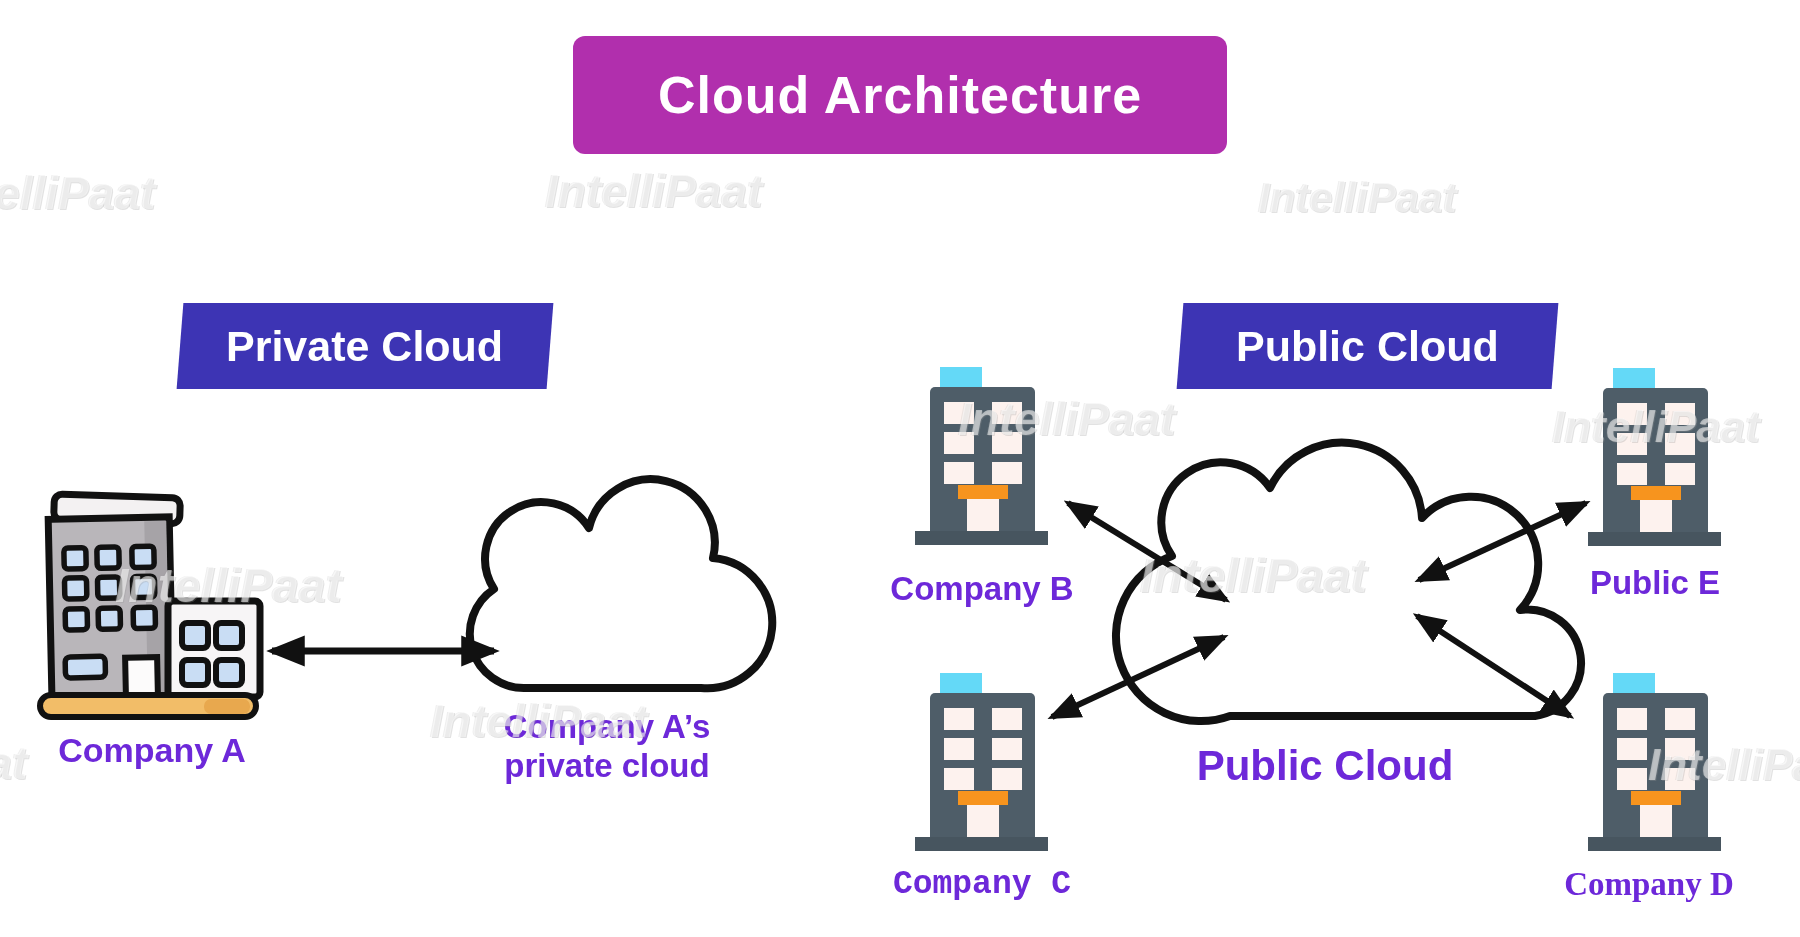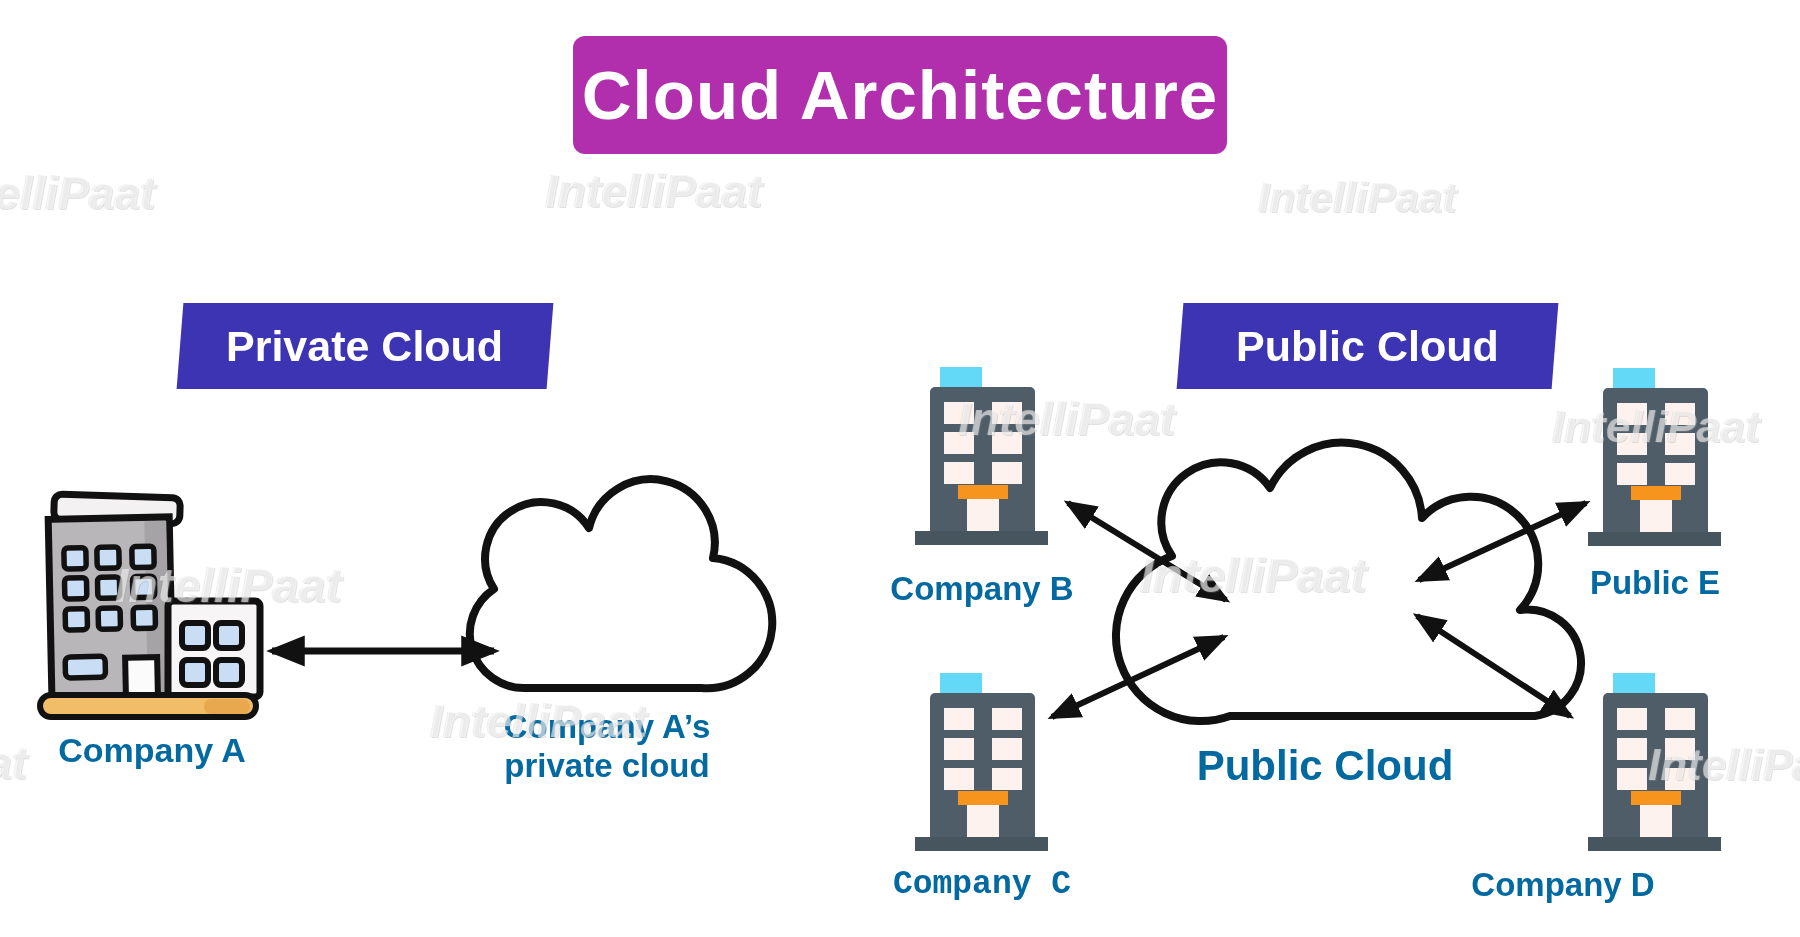--- a/index.html
+++ b/index.html
@@ -4,21 +4,21 @@
 <style>
   html,body { margin:0; padding:0; background:#ffffff; }
   .canvas {
     position:relative; width:1800px; height:937px; background:#ffffff;
     overflow:hidden; font-family:"Liberation Sans", sans-serif;
   }
   
   .title-banner {
     position:absolute; left:573px; top:36px; width:654px; height:118px;
     background:#b12fad; border-radius:12px; color:#ffffff;
-    font-size:69px; font-weight:700; letter-spacing:1px;
+    font-size:52px; font-weight:700; letter-spacing:1px;
     display:flex; align-items:center; justify-content:center; z-index:4;
   }
   .ribbon {
     position:absolute; height:86px; background:#3d34b4; color:#ffffff;
     font-size:43px; font-weight:700; transform:skewX(-4.5deg);
     display:flex; align-items:center; justify-content:center; z-index:4;
   }
   .ribbon-private { left:180px; top:303px; width:370px; }
   .ribbon-public  { left:1180px; top:303px; width:375px; }
   .ribbon-text { transform:skewX(4.5deg); }
@@ -28,29 +28,29 @@
   .bldg { position:absolute; width:133px; height:180px; z-index:3; }
   .bldg .roof  { position:absolute; left:25px; top:2px;  width:42px;  height:20px; background:#64d9f7; }
   .bldg .bbody { position:absolute; left:15px; top:22px; width:105px; height:145px; background:#4e5d68; border-radius:5px 5px 0 0; }
   .bldg .win   { position:absolute; width:30px; height:22px; background:#fdf2ee; }
   .c1 { left:14px; } .c2 { left:62px; }
   .r1 { top:15px; }  .r2 { top:45px; } .r3 { top:75px; }
   .bldg .lintel{ position:absolute; left:28px; top:98px;  width:50px; height:14px; background:#f7941e; }
   .bldg .door  { position:absolute; left:37px; top:112px; width:32px; height:33px; background:#fdf2ee; }
   .bldg .bbase { position:absolute; left:0;   top:166px; width:133px; height:14px; background:#47555f; }
   
-  .lbl { position:absolute; color:#0369a1; font-weight:700; text-align:center; z-index:4; }
+  .lbl { position:absolute; color:#6d28d9; font-weight:700; text-align:center; z-index:4; }
   .clabel   { font-size:33px; width:200px; }
   .a-label  { left:32px;  top:731px; width:240px; font-size:34px; }
   .pc-label { left:457px; top:707px; width:300px; font-size:33px; line-height:39px; }
   .pub-big-label { left:1165px; top:742px; width:320px; font-size:42px; }
   .lbl-b { left:882px;  top:570px; }
   .lbl-c { left:882px;  top:866px;font-family:Liberation Mono, monospace; }
   .lbl-e { left:1555px; top:564px; }
-  .lbl-d { left:1463px; top:866px; }
+  .lbl-d { left:1549px; top:866px;font-family:Liberation Serif, serif; }
   
   .wm {
     position:absolute; font-weight:700; font-style:italic; white-space:nowrap;
     color:rgba(255,255,255,0.55); z-index:6; pointer-events:none;
     text-shadow:1px 1px 0 rgba(150,150,150,0.28), -1px 0 0 rgba(150,150,150,0.16);
   }
 </style>
 </head>
 <body>
 

